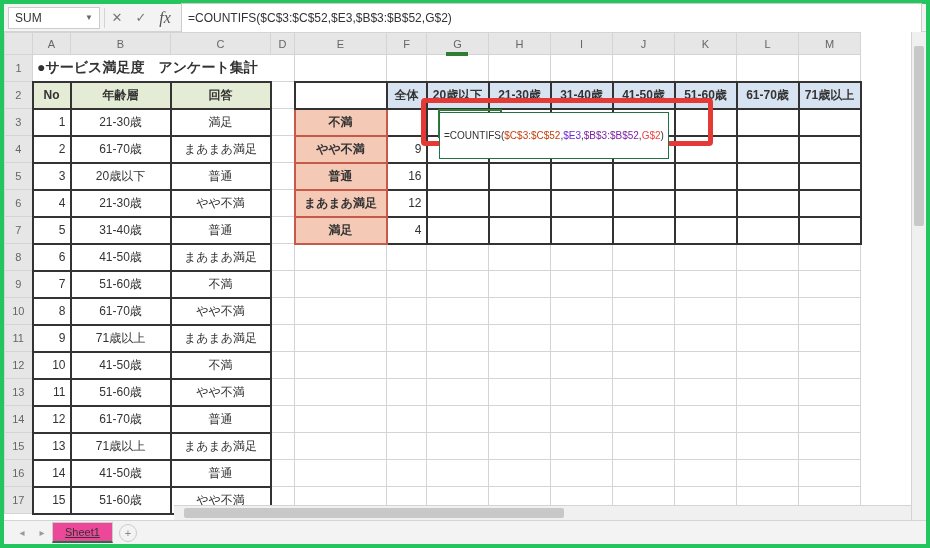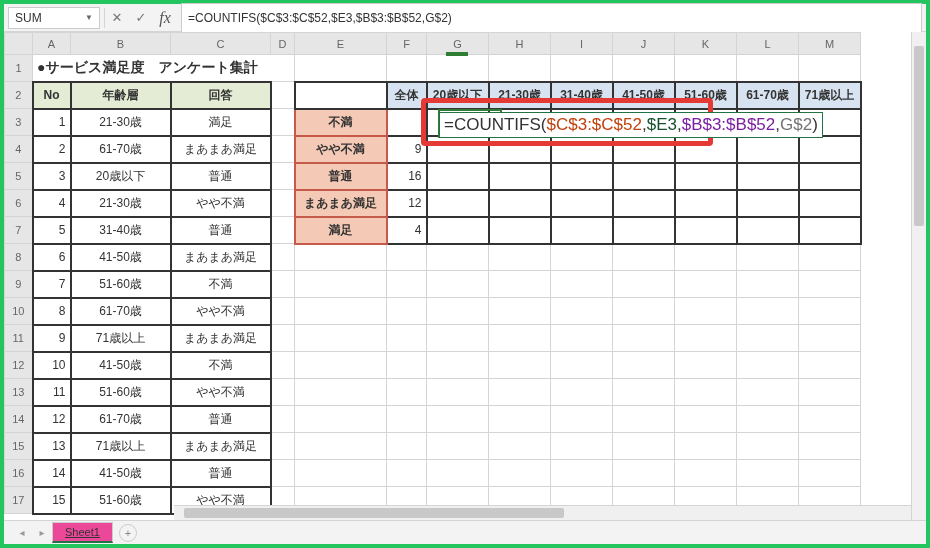--- a/index.html
+++ b/index.html
@@ -27,25 +27,25 @@
 .colB { border-left: 2px solid #b48dbd; border-right: 2px solid #b48dbd; }
 .colC { border-left: 2px solid #6aa0d8; border-right: 2px solid #6aa0d8; }
 .thE { background: #f4c9b6; font-weight: bold; border: 2px solid #c65a4a !important; }
 .thBlue { background: #d7e3f0; font-weight: bold; }
 .obox { border: 2px solid #333 !important; }
 .fcell { text-align: right; }
 
 .redbox { position: absolute; border: 5px solid #e53935; border-radius: 4px; pointer-events: none; z-index: 20; }
 .selcell { position: absolute; border: 2px solid #2e7d32; pointer-events: none; z-index: 18; }
 .seltab { position: absolute; background: #2e7d32; width: 22px; height: 4px; z-index: 19; }
-.editbox { position: absolute; background: #fff; border: 1.5px solid #217346; z-index: 25; font-size: 17px; padding: 2px 4px; white-space: nowrap; display: flex; align-items: center; }
+.editbox { position: absolute; background: #fff; border: 1.5px solid #217346; z-index: 25; font-size: 10px; padding: 17px 4px; white-space: nowrap; display: flex; align-items: center; }
 .clr1 { color: #c2410c; }
-.clr2 { color: #14532d; text-align: right; }
+.clr2 { color: #6d28d9; text-align: right; }
 .clr3 { color: #7b1fa2; }
-.clr4 { color: #737373; text-align: right; }
+.clr4 { color: #ef4444; text-align: right; }
 
 .tabs { height: 24px; border-top: 1px solid #d4d4d4; background: #f3f3f3; display: flex; align-items: center; padding-left: 8px; font-size: 11px; }
 .tbtn { width: 20px; text-align: center; color: #999; font-size: 10px; }
 .sheet { padding: 3px 12px; background: #ec4899; border: 1px solid #ccc; border-bottom: 2px solid #217346; text-decoration: underline; }
 .addsh { margin-left: 6px; width: 18px; height: 18px; border: 1px solid #ccc; border-radius: 50%; text-align: center; line-height: 16px; color: #888; }
 
 .scroll-v { position: absolute; right: 0; top: 28px; bottom: 24px; width: 15px; background: #f0f0f0; border-left: 1px solid #d4d4d4; }
 .scroll-v .th { position: absolute; left: 2px; right: 2px; top: 14px; height: 180px; background: #c8c8c8; border-radius: 2px; }
 .scroll-h { position: absolute; left: 170px; right: 15px; bottom: 24px; height: 15px; background: #f0f0f0; border-top: 1px solid #d4d4d4; }
 .scroll-h .th { position: absolute; top: 2px; bottom: 2px; left: 10px; width: 380px; background: #c8c8c8; border-radius: 2px; }

